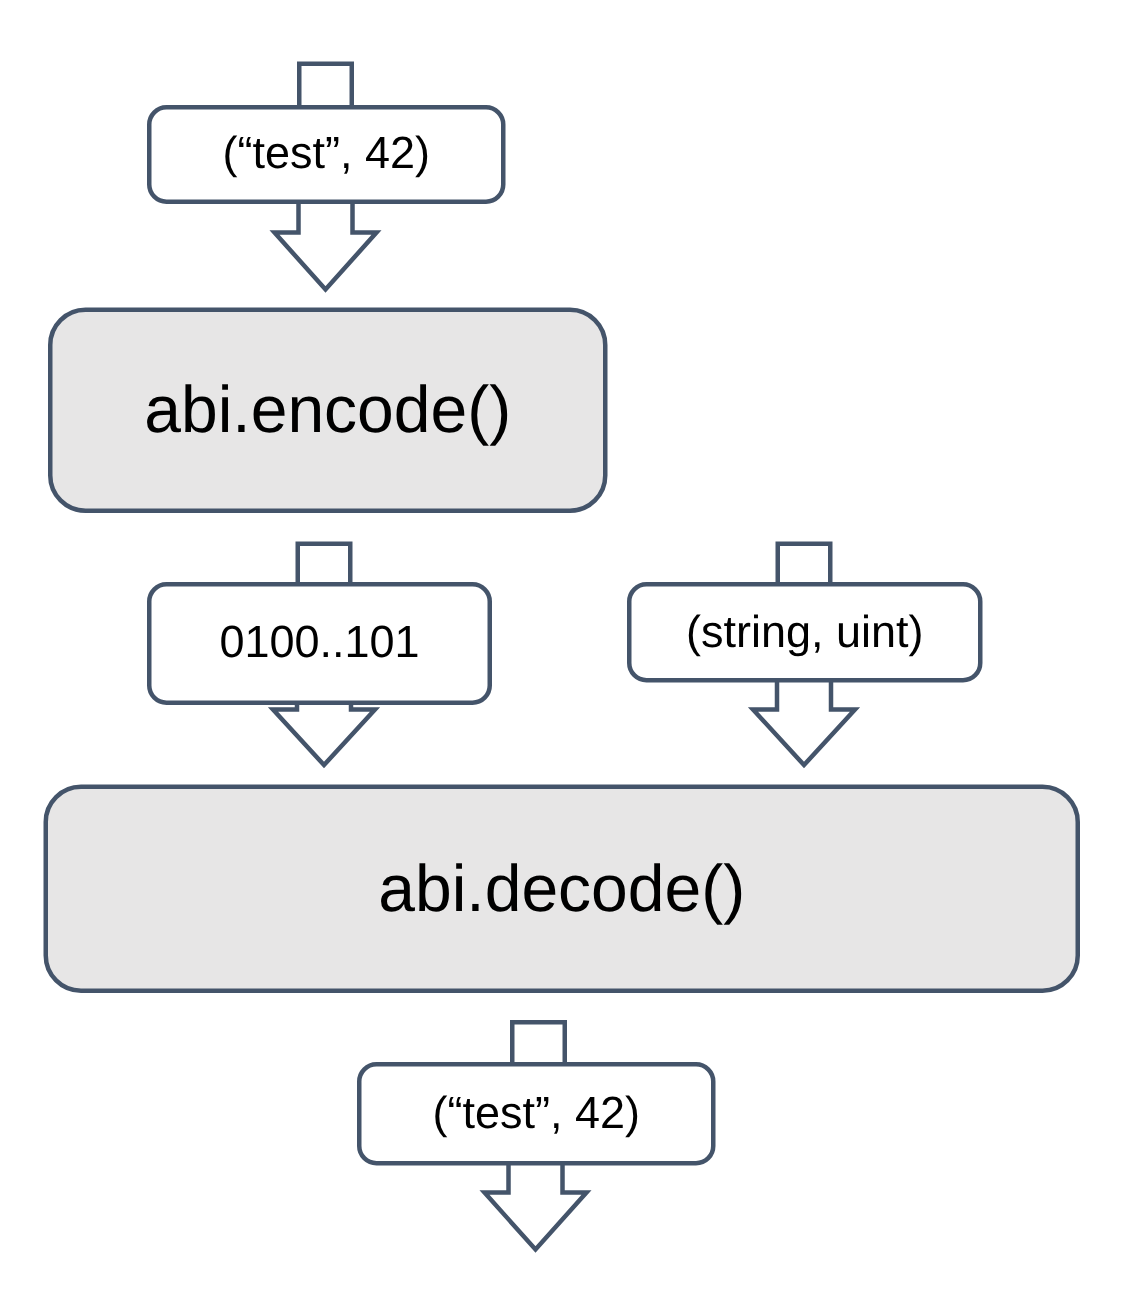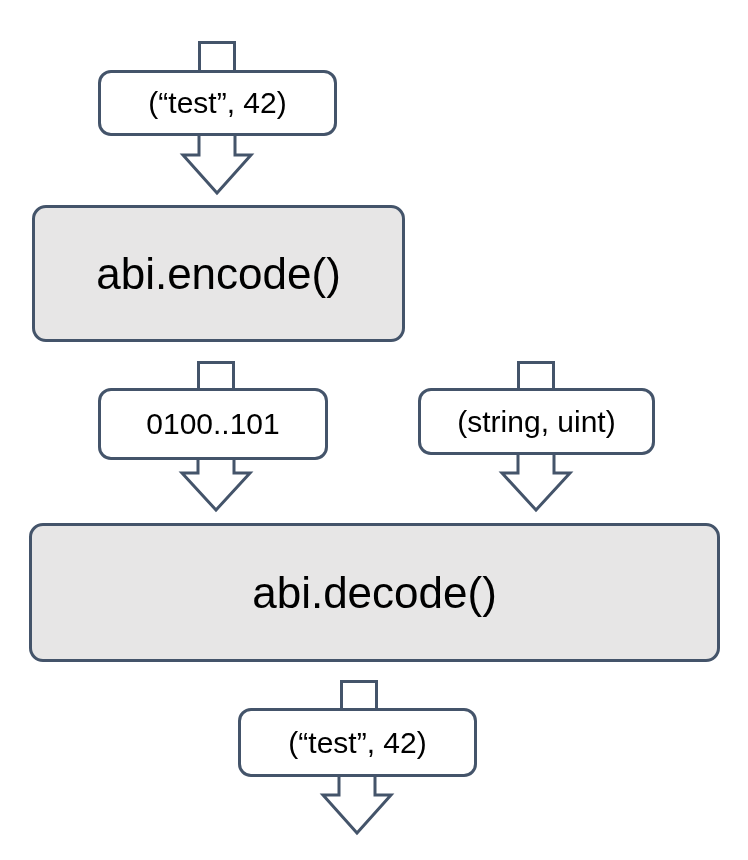--- a/index.html
+++ b/index.html
@@ -42,27 +42,27 @@
     text-align: center;
     white-space: nowrap;
   }
   .node.small {
     background: var(--label-fill);
     border-radius: 13px;
     font-size: 30px;
   }
   .node.process {
     background: var(--process-fill);
-    border-radius: 14px;
+    border-radius: 25px;
     font-size: 44px;
   }
   
   .box-input   { left:  98px; top:  70px; width: 239px; height:  66px; }
   .box-encode  { left:  32px; top: 205px; width: 373px; height: 137px; }
-  .box-bytes   { left:  98px; top: 388px; width: 230px; height:  72px; }
+  .box-bytes   { left:  98px; top: 388px; width: 230px; height:  82px; }
   .box-types   { left: 418px; top: 388px; width: 237px; height:  67px; }
   .box-decode  { left:  29px; top: 523px; width: 691px; height: 139px; border-radius: 30px; }
   .box-output  { left: 238px; top: 708px; width: 239px; height:  69px; }
 </style>
 </head>
 <body>
 
 <div class="canvas">
 
   <svg class="arrows-layer" width="748" height="860" viewBox="0 0 748 860" aria-hidden="true">

